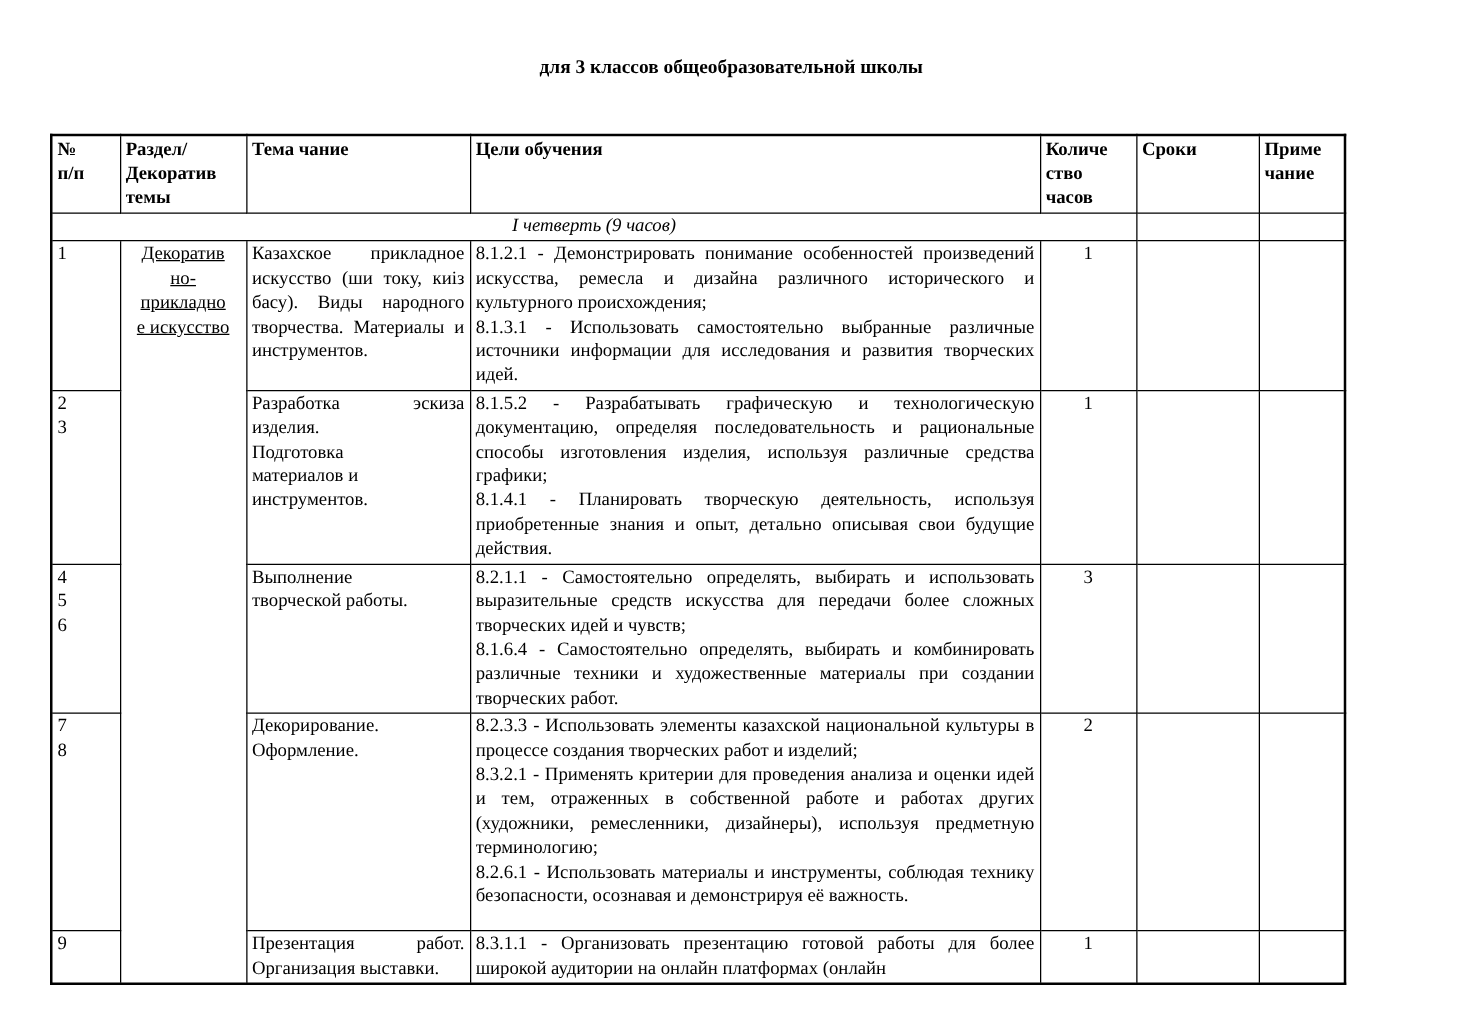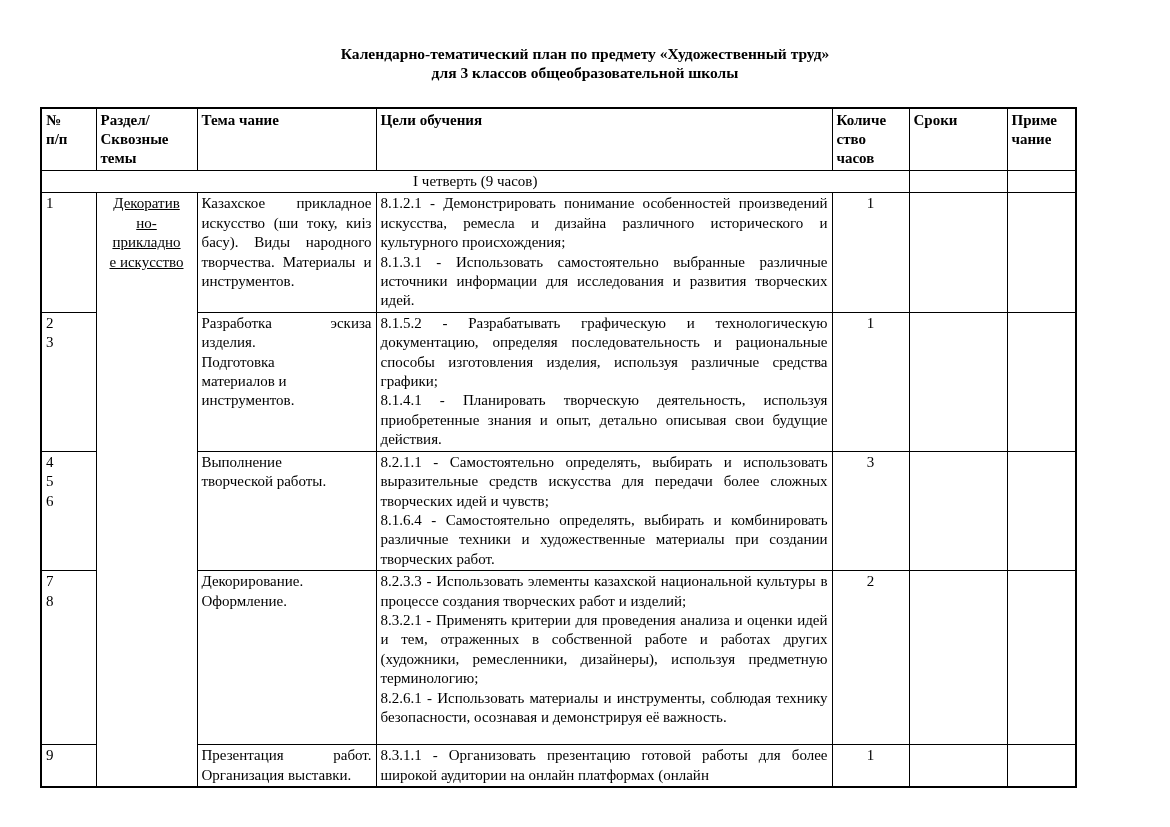--- a/index.html
+++ b/index.html
@@ -69,47 +69,47 @@
     text-align: justify;
     white-space: pre-line;
     padding-left: 5px;
     padding-right: 3px;
   }
   .c-hours { text-align: center; }
   .quarter-cell {
     text-align: center;
     padding: 0;
     line-height: 20px;
+    font-style: italic;
   }
 </style>
 </head>
 <body>
 
 <div class="title-block">
-  <div>Календарно-тематический план по предмету «Художественный труд»</div>
   <div>для 3 классов общеобразовательной школы</div>
 </div>
 
 <table class="ktp">
   <colgroup>
     <col style="width:55px">
     <col style="width:101px">
     <col style="width:179px">
     <col style="width:456px">
     <col style="width:77px">
     <col style="width:98px">
     <col style="width:69px">
   </colgroup>
 
   <tbody>
       <tr class="r-head">
     <th>№
 п/п</th>
     <th>Раздел/
-Сквозные
+Декоратив
 темы</th>
     <th>Тема чание</th>
     <th>Цели обучения</th>
     <th>Количе
 ство
 часов</th>
     <th>Сроки</th>
     <th>Приме
 чание</th>
   </tr>

